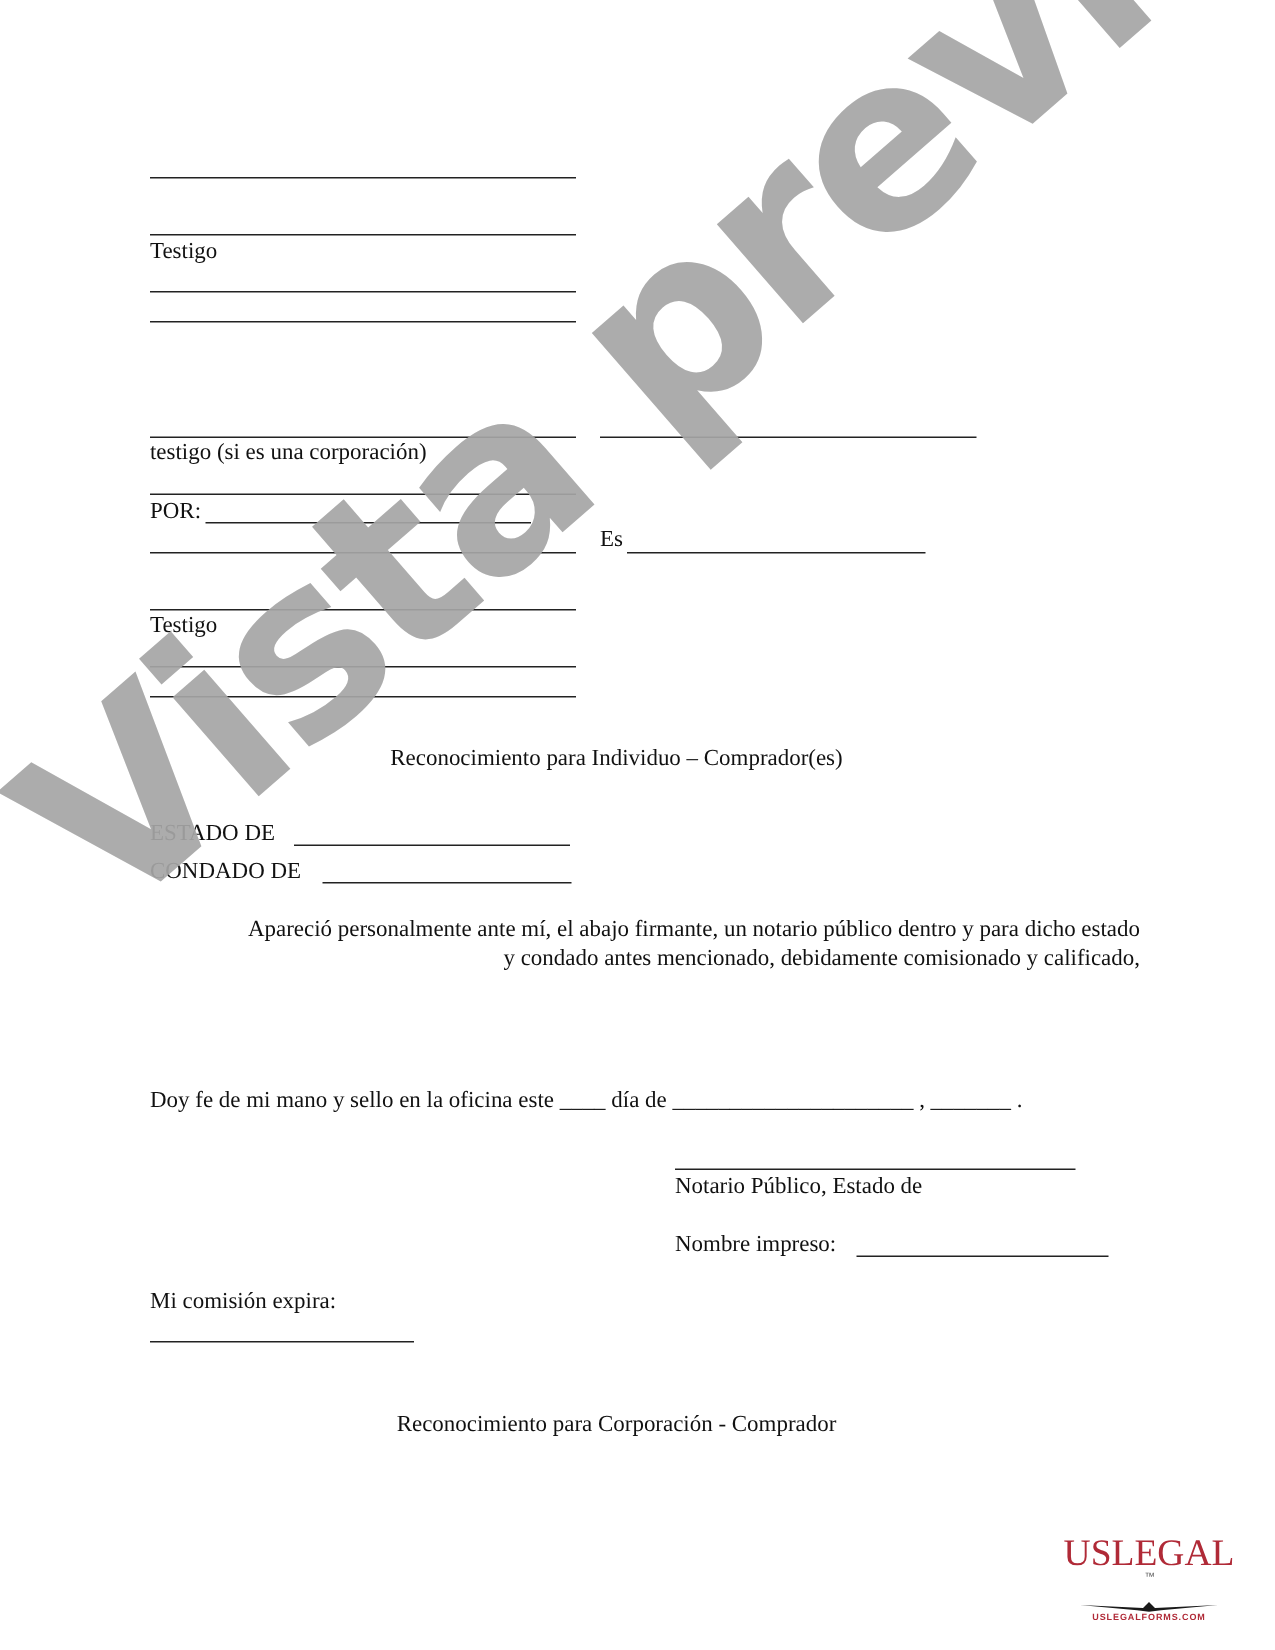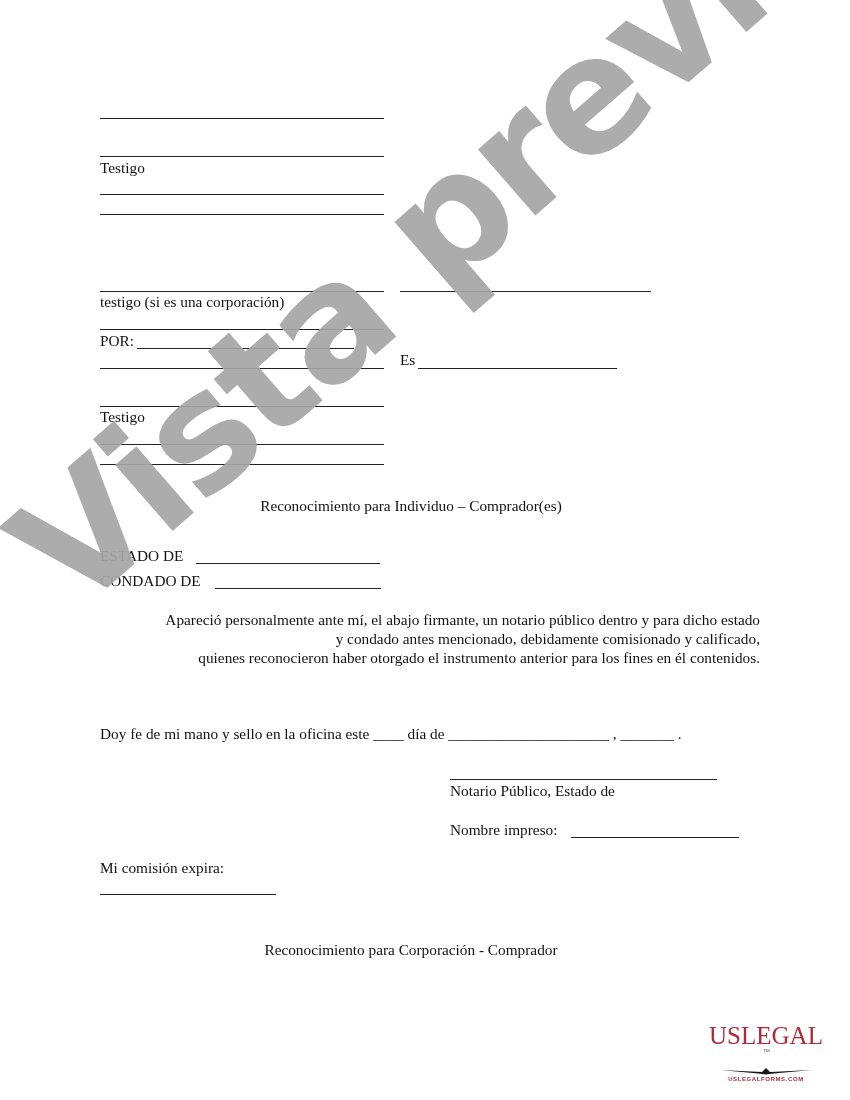--- a/index.html
+++ b/index.html
@@ -50,21 +50,20 @@
   <div class="center" style="top:497px;">Reconocimiento para Individuo – Comprador(es)</div>
 
   <div class="line" style="left:100px; top:547px;">ESTADO DE </div>
   <div class="rule" style="left:196px; top:563px; width:184px;"></div>
   <div class="line" style="left:100px; top:572px;">CONDADO DE </div>
   <div class="rule" style="left:215px; top:588px; width:166px;"></div>
 
   <div class="para" style="top:610px;">
     <span class="pl">Apareció personalmente ante mí, el abajo firmante, un notario público dentro y para dicho estado</span>
     <span class="pl">y condado antes mencionado, debidamente comisionado y calificado,</span>
-    <span class="pl">quienes reconocieron haber otorgado el instrumento anterior para los fines en él contenidos.</span>
   </div>
 
   <div class="line" style="left:100px; top:725px;">Doy fe de mi mano y sello en la oficina este ____ día de _____________________ , _______ .</div>
 
   <div class="rule" style="left:450px; top:779px; width:267px;"></div>
   <div class="line" style="left:450px; top:782px;">Notario Público, Estado de</div>
   <div class="line" style="left:450px; top:821px;">Nombre impreso: </div>
   <div class="rule" style="left:571px; top:837px; width:168px;"></div>
 
   <div class="line" style="left:100px; top:859px;">Mi comisión expira:</div>

